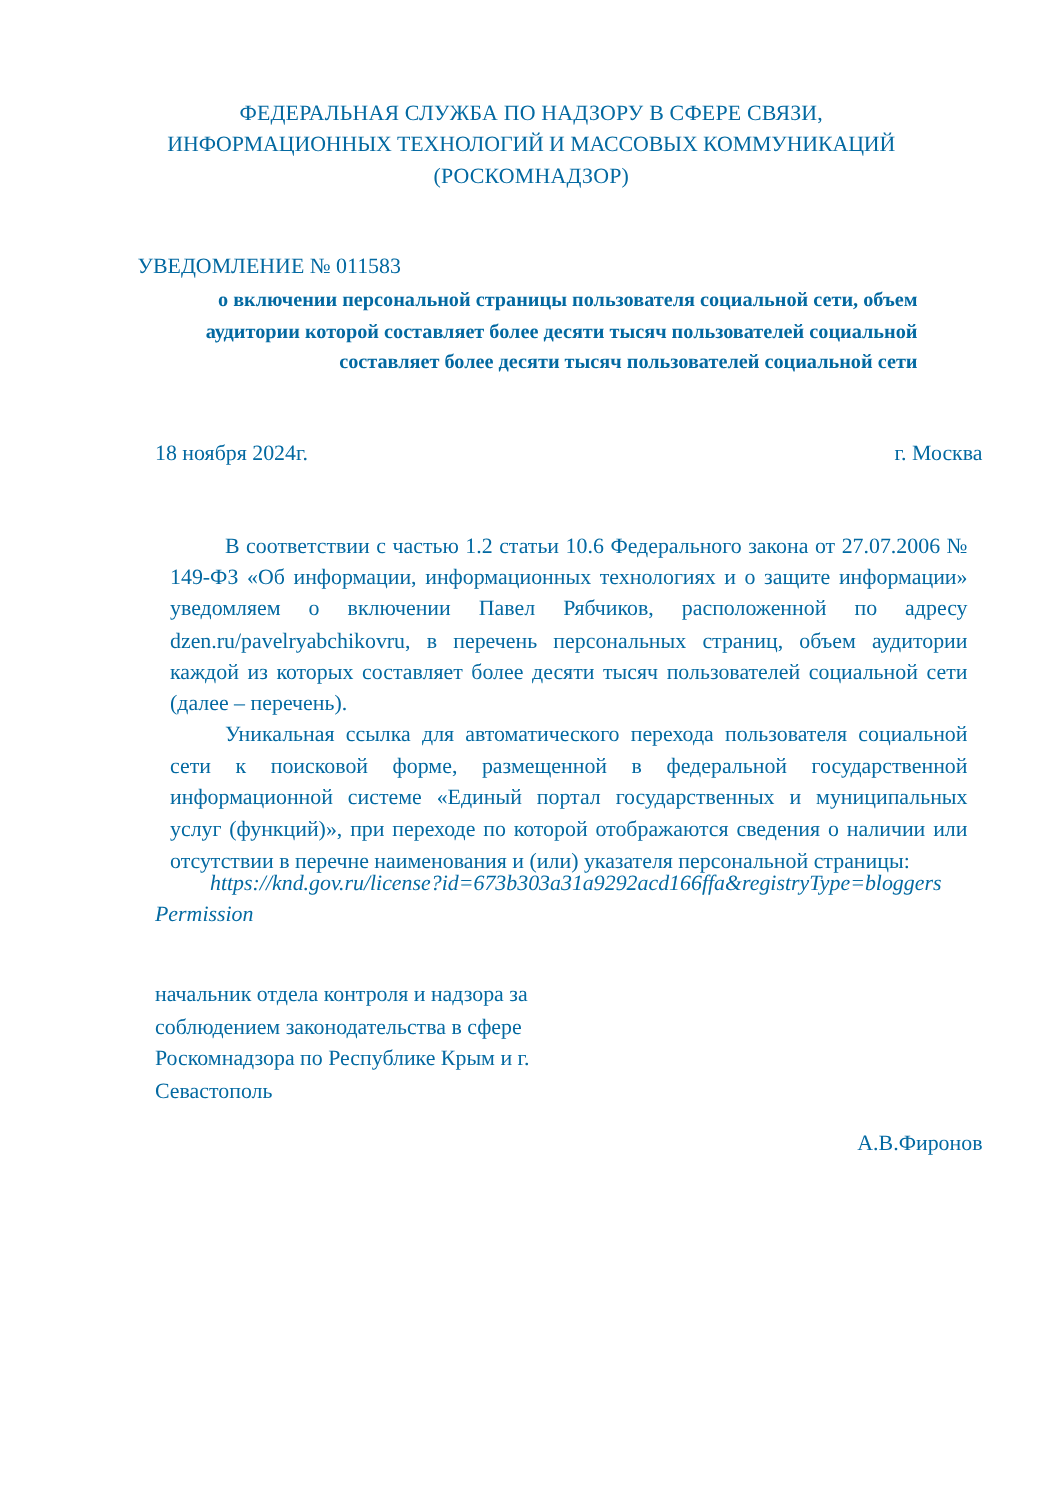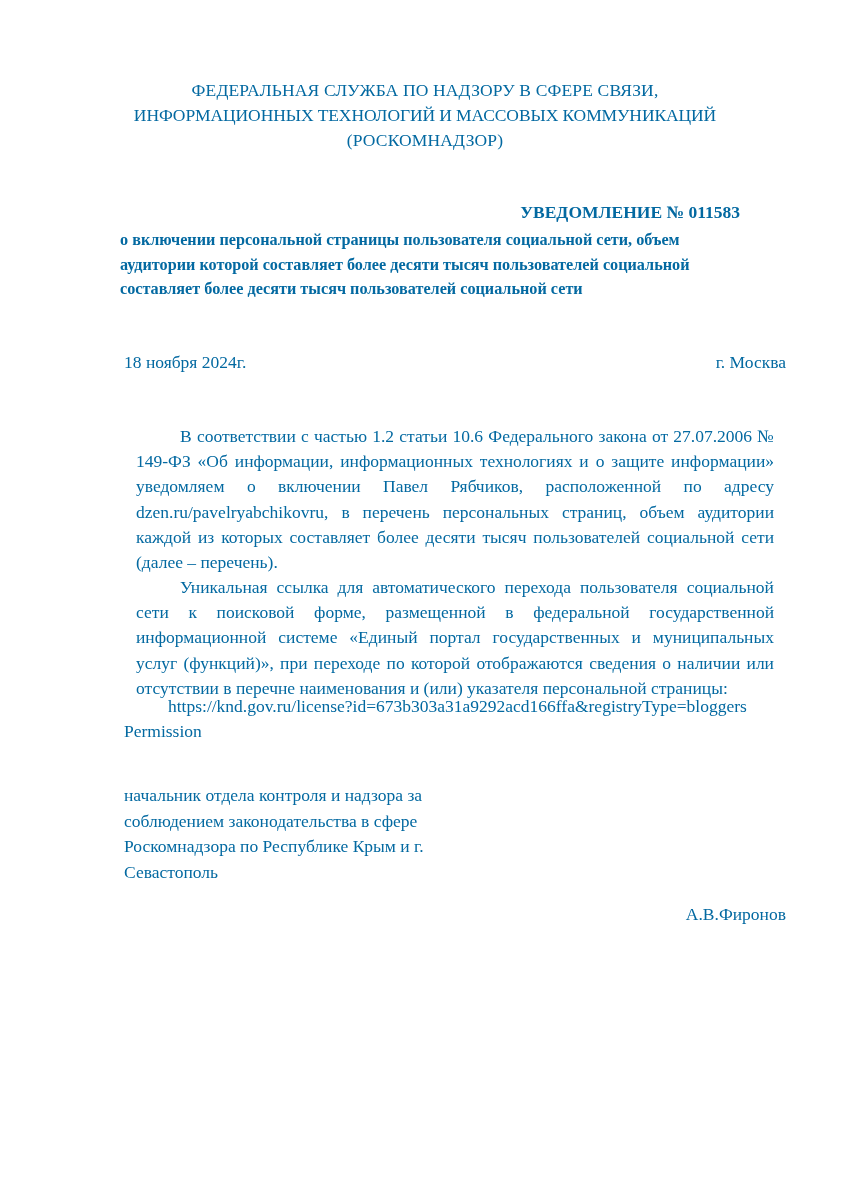--- a/index.html
+++ b/index.html
@@ -33,31 +33,31 @@
   }
   .letterhead .lh-line { display: block; white-space: nowrap; }
   .letterhead .lh-line-2 { letter-spacing: -0.1px; }
 
   
   .notice-number {
     position: absolute;
     left: 110px;
     top: 200px;
     width: 630px;
-    text-align: right;
+    text-align: left;
     font-size: 17.5px;
-    font-weight: bold;
+    font-weight: normal;
     line-height: 24px;
   }
   .notice-subject {
     position: absolute;
     left: 120px;
     top: 228px;
     width: 614px;
-    text-align: left;
+    text-align: right;
     font-size: 16.2px;
     font-weight: bold;
     line-height: 24.5px;
   }
   .notice-subject .ns-line { display: block; white-space: nowrap; }
 
   
   .dateline {
     position: absolute;
     left: 124px;
@@ -87,20 +87,21 @@
 
   
   .url-block {
     position: absolute;
     left: 124px;
     top: 694px;
     width: 680px;
     font-size: 17.5px;
     line-height: 25.2px;
     text-align: left;
+    font-style: italic;
   }
   .url-block .url-line {
     display: block;
     text-indent: 44px;
     white-space: nowrap;
   }
   .url-block .permission-line { display: block; }
 
   
   .signature {

